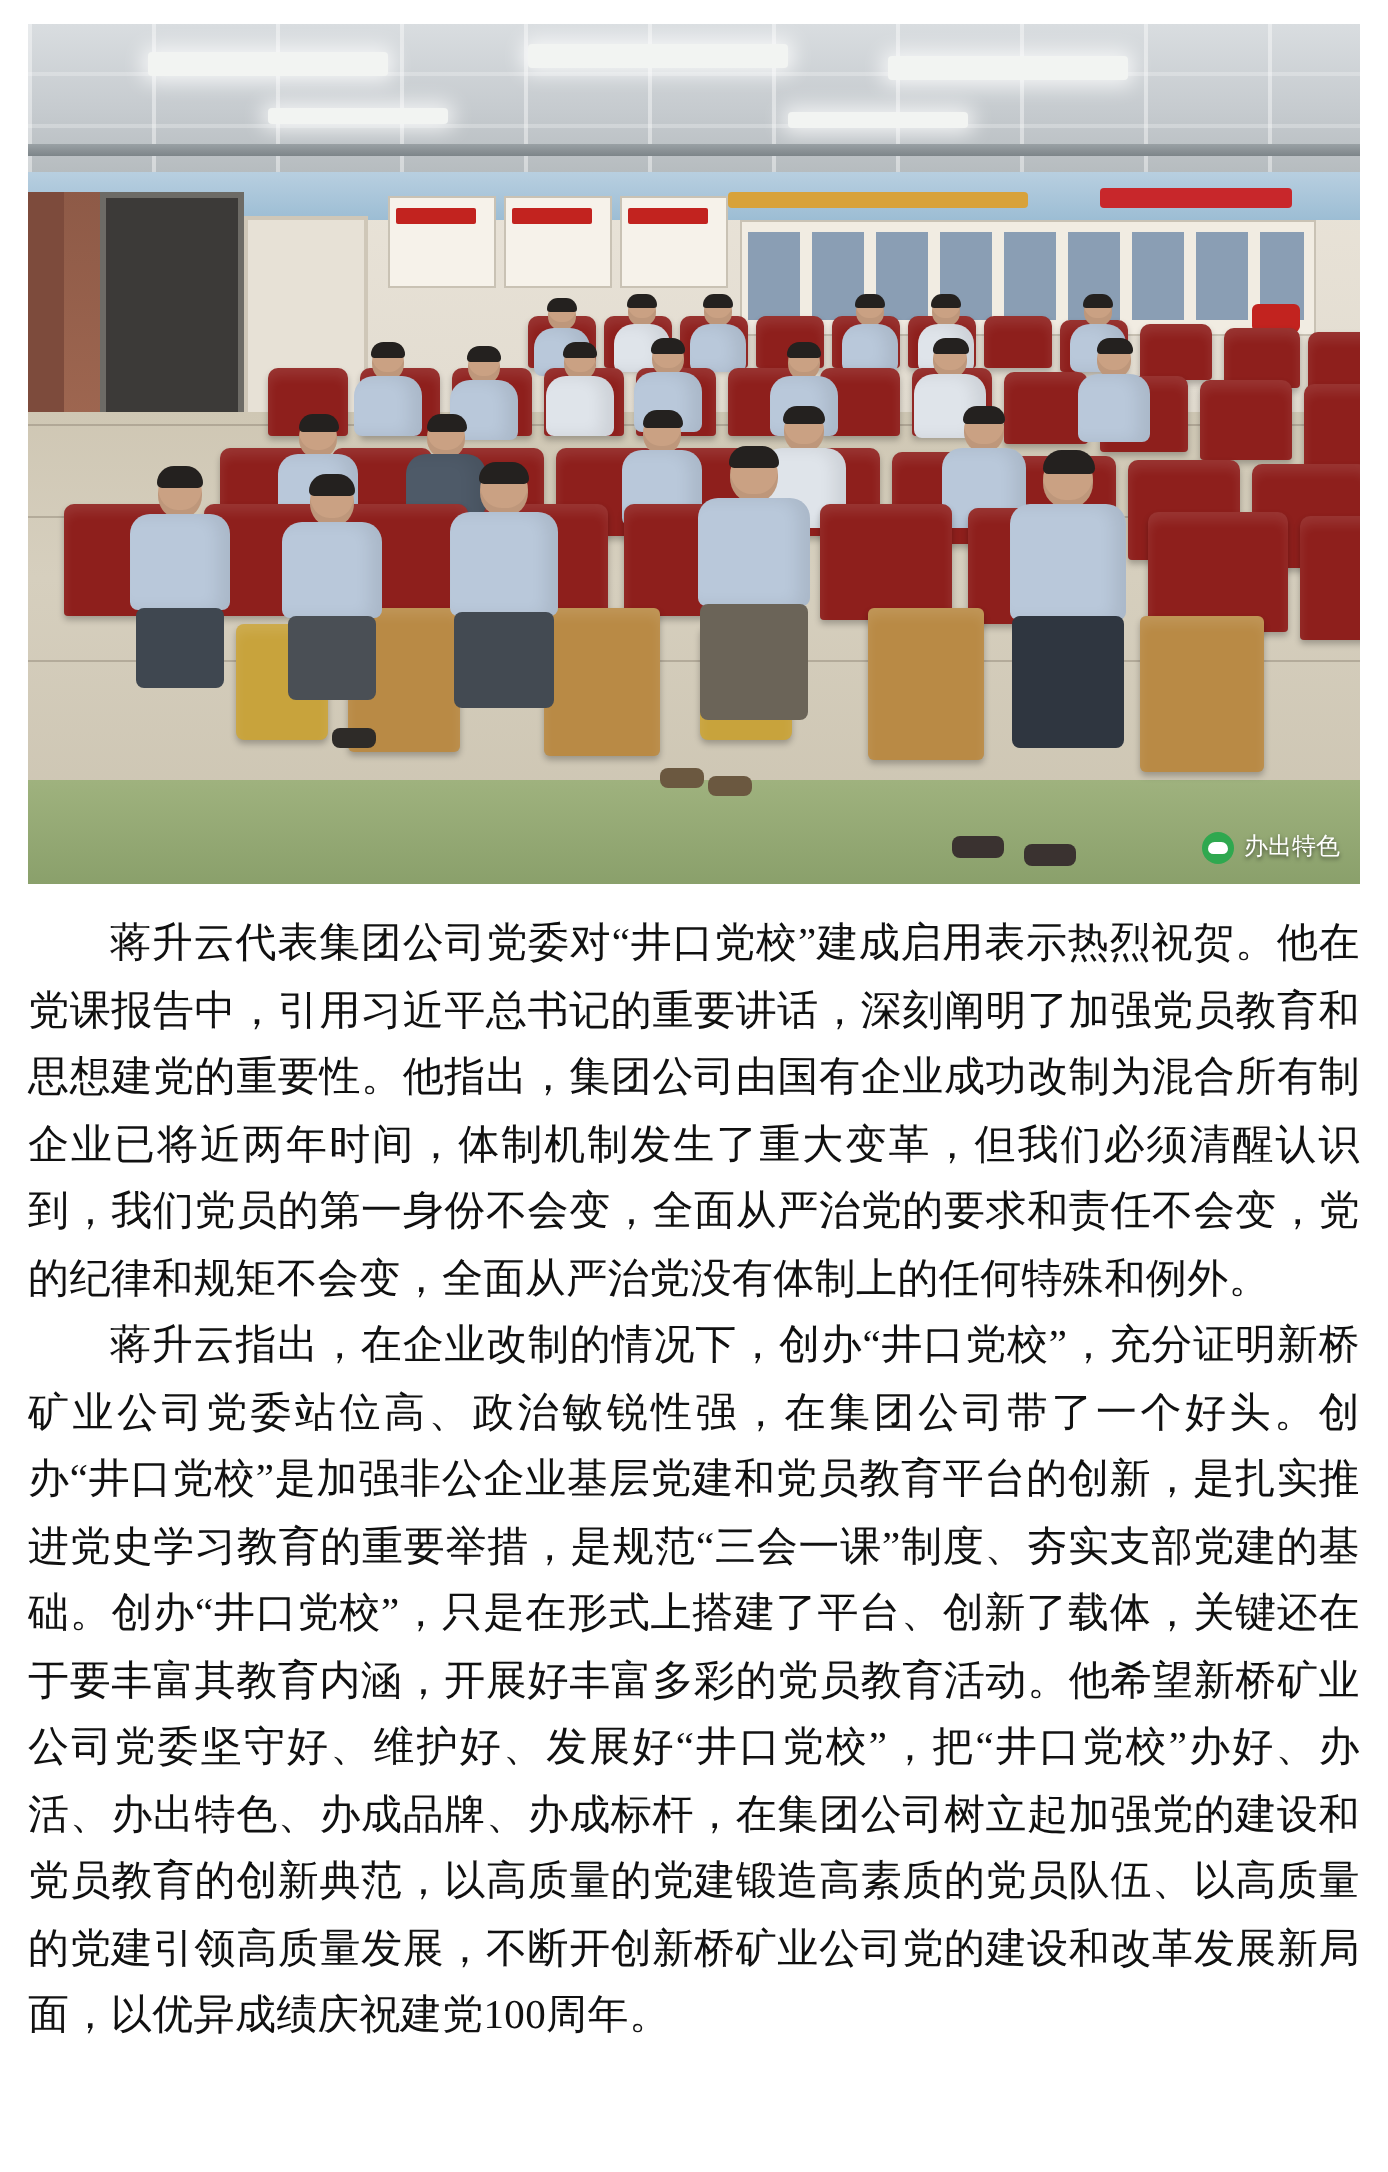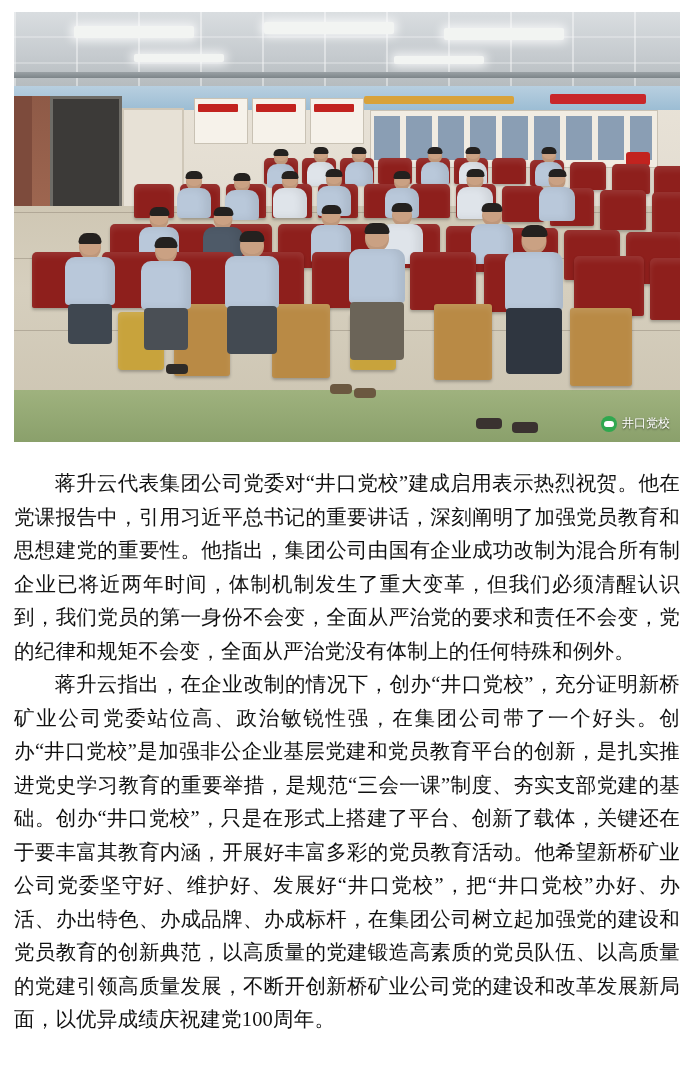--- a/index.html
+++ b/index.html
@@ -124,21 +124,21 @@
     width: 16px; height: 16px; border-radius: 50%;
     background: #2fa84f; position: relative;
   }
   .wm-logo::before {
     content: ""; position: absolute; left: 3px; top: 5px; width: 10px; height: 6px;
     border-radius: 5px 5px 4px 4px; background: #ffffff;
   }
 
   
   .body-text {
-    margin-top: 25px;
+    margin-top: 14px;
     font-size: 20.5px;
     line-height: 33.5px;
     text-align: justify;
     text-justify: inter-ideograph;
     letter-spacing: 0.2px;
   }
   .body-text p { margin: 0; text-indent: 2em; }
   .byline {
     margin-top: 8px;
     font-size: 20px;
@@ -402,21 +402,21 @@
     </div>
 
     <div style="position:absolute;left:316px;top:372px;width:22px;height:10px;background:#6b5840;border-radius:4px;"></div>
     <div style="position:absolute;left:340px;top:376px;width:22px;height:10px;background:#6b5840;border-radius:4px;"></div>
     <div style="position:absolute;left:462px;top:406px;width:26px;height:11px;background:#3a3230;border-radius:4px;"></div>
     <div style="position:absolute;left:498px;top:410px;width:26px;height:11px;background:#3a3230;border-radius:4px;"></div>
     <div style="position:absolute;left:152px;top:352px;width:22px;height:10px;background:#2e2b28;border-radius:4px;"></div>
 
     <div class="watermark">
       <span class="wm-logo"></span>
-      <span>井口党校</span>
+      <span>办出特色</span>
     </div>
   </div>
 
   <div class="body-text">
     <p>蒋升云代表集团公司党委对“井口党校”建成启用表示热烈祝贺。他在党课报告中，引用习近平总书记的重要讲话，深刻阐明了加强党员教育和思想建党的重要性。他指出，集团公司由国有企业成功改制为混合所有制企业已将近两年时间，体制机制发生了重大变革，但我们必须清醒认识到，我们党员的第一身份不会变，全面从严治党的要求和责任不会变，党的纪律和规矩不会变，全面从严治党没有体制上的任何特殊和例外。</p>
     <p>蒋升云指出，在企业改制的情况下，创办“井口党校”，充分证明新桥矿业公司党委站位高、政治敏锐性强，在集团公司带了一个好头。创办“井口党校”是加强非公企业基层党建和党员教育平台的创新，是扎实推进党史学习教育的重要举措，是规范“三会一课”制度、夯实支部党建的基础。创办“井口党校”，只是在形式上搭建了平台、创新了载体，关键还在于要丰富其教育内涵，开展好丰富多彩的党员教育活动。他希望新桥矿业公司党委坚守好、维护好、发展好“井口党校”，把“井口党校”办好、办活、办出特色、办成品牌、办成标杆，在集团公司树立起加强党的建设和党员教育的创新典范，以高质量的党建锻造高素质的党员队伍、以高质量的党建引领高质量发展，不断开创新桥矿业公司党的建设和改革发展新局面，以优异成绩庆祝建党100周年。</p>
   </div>
 
 </div>
 

